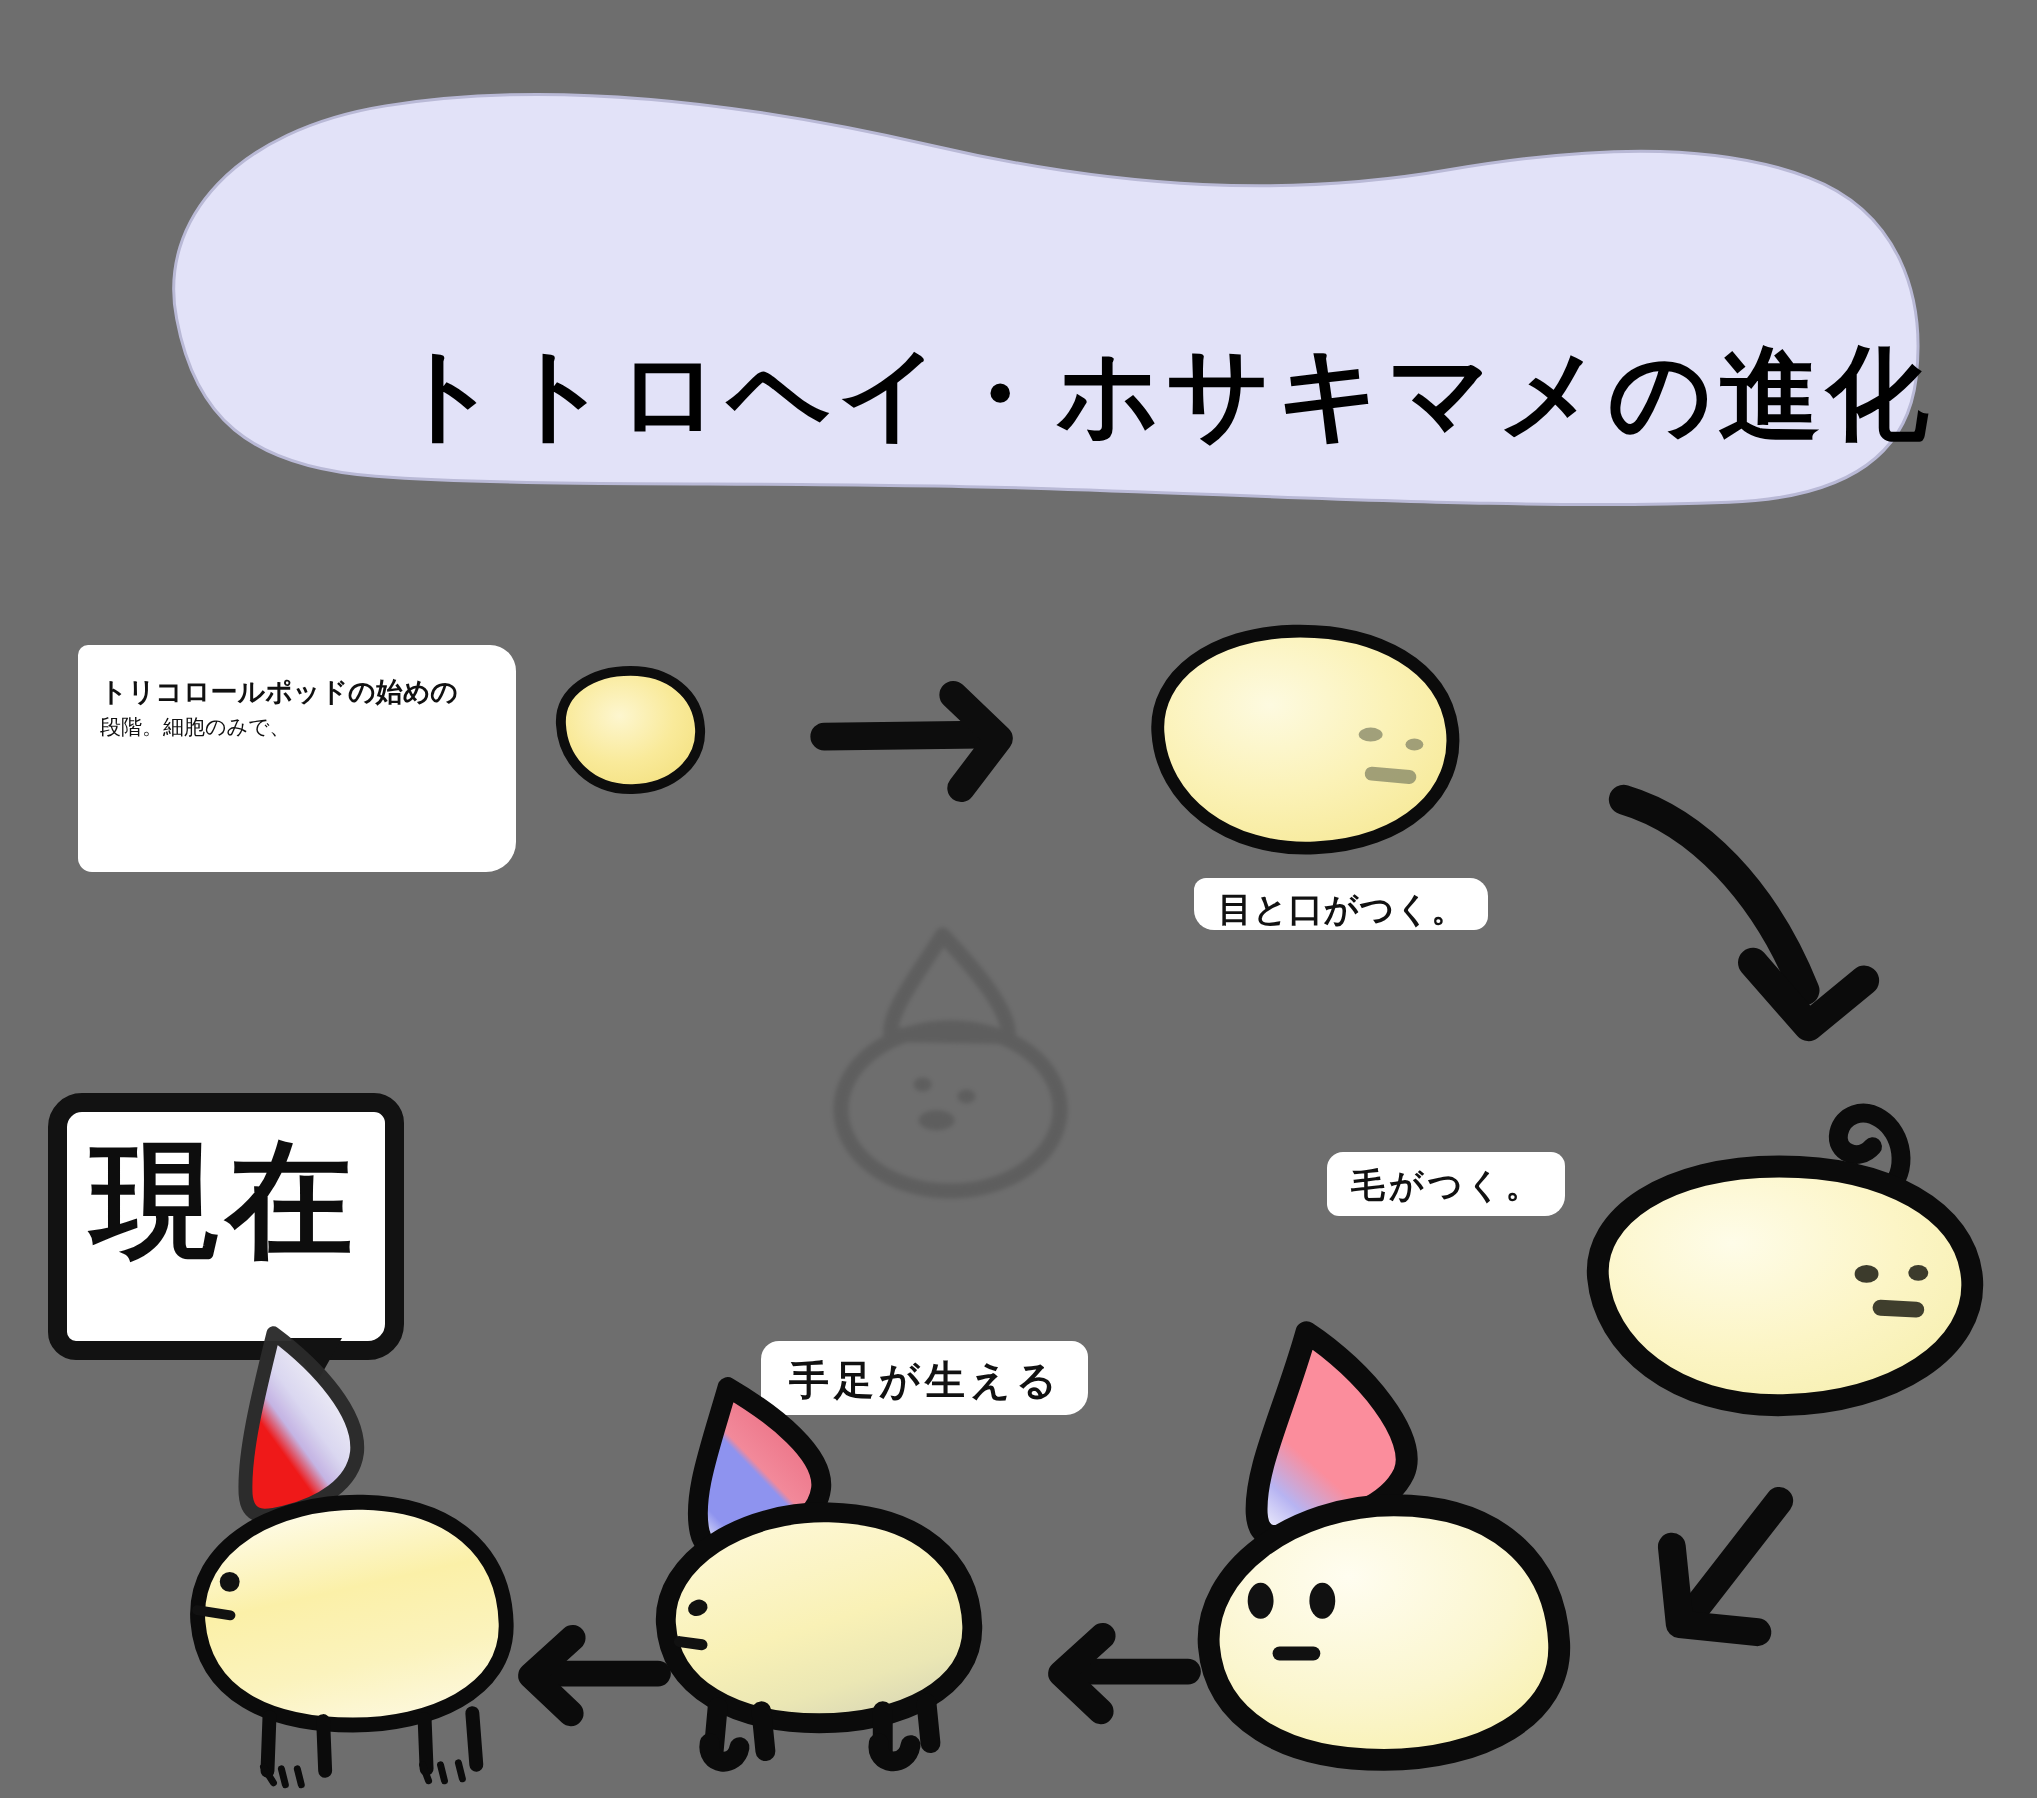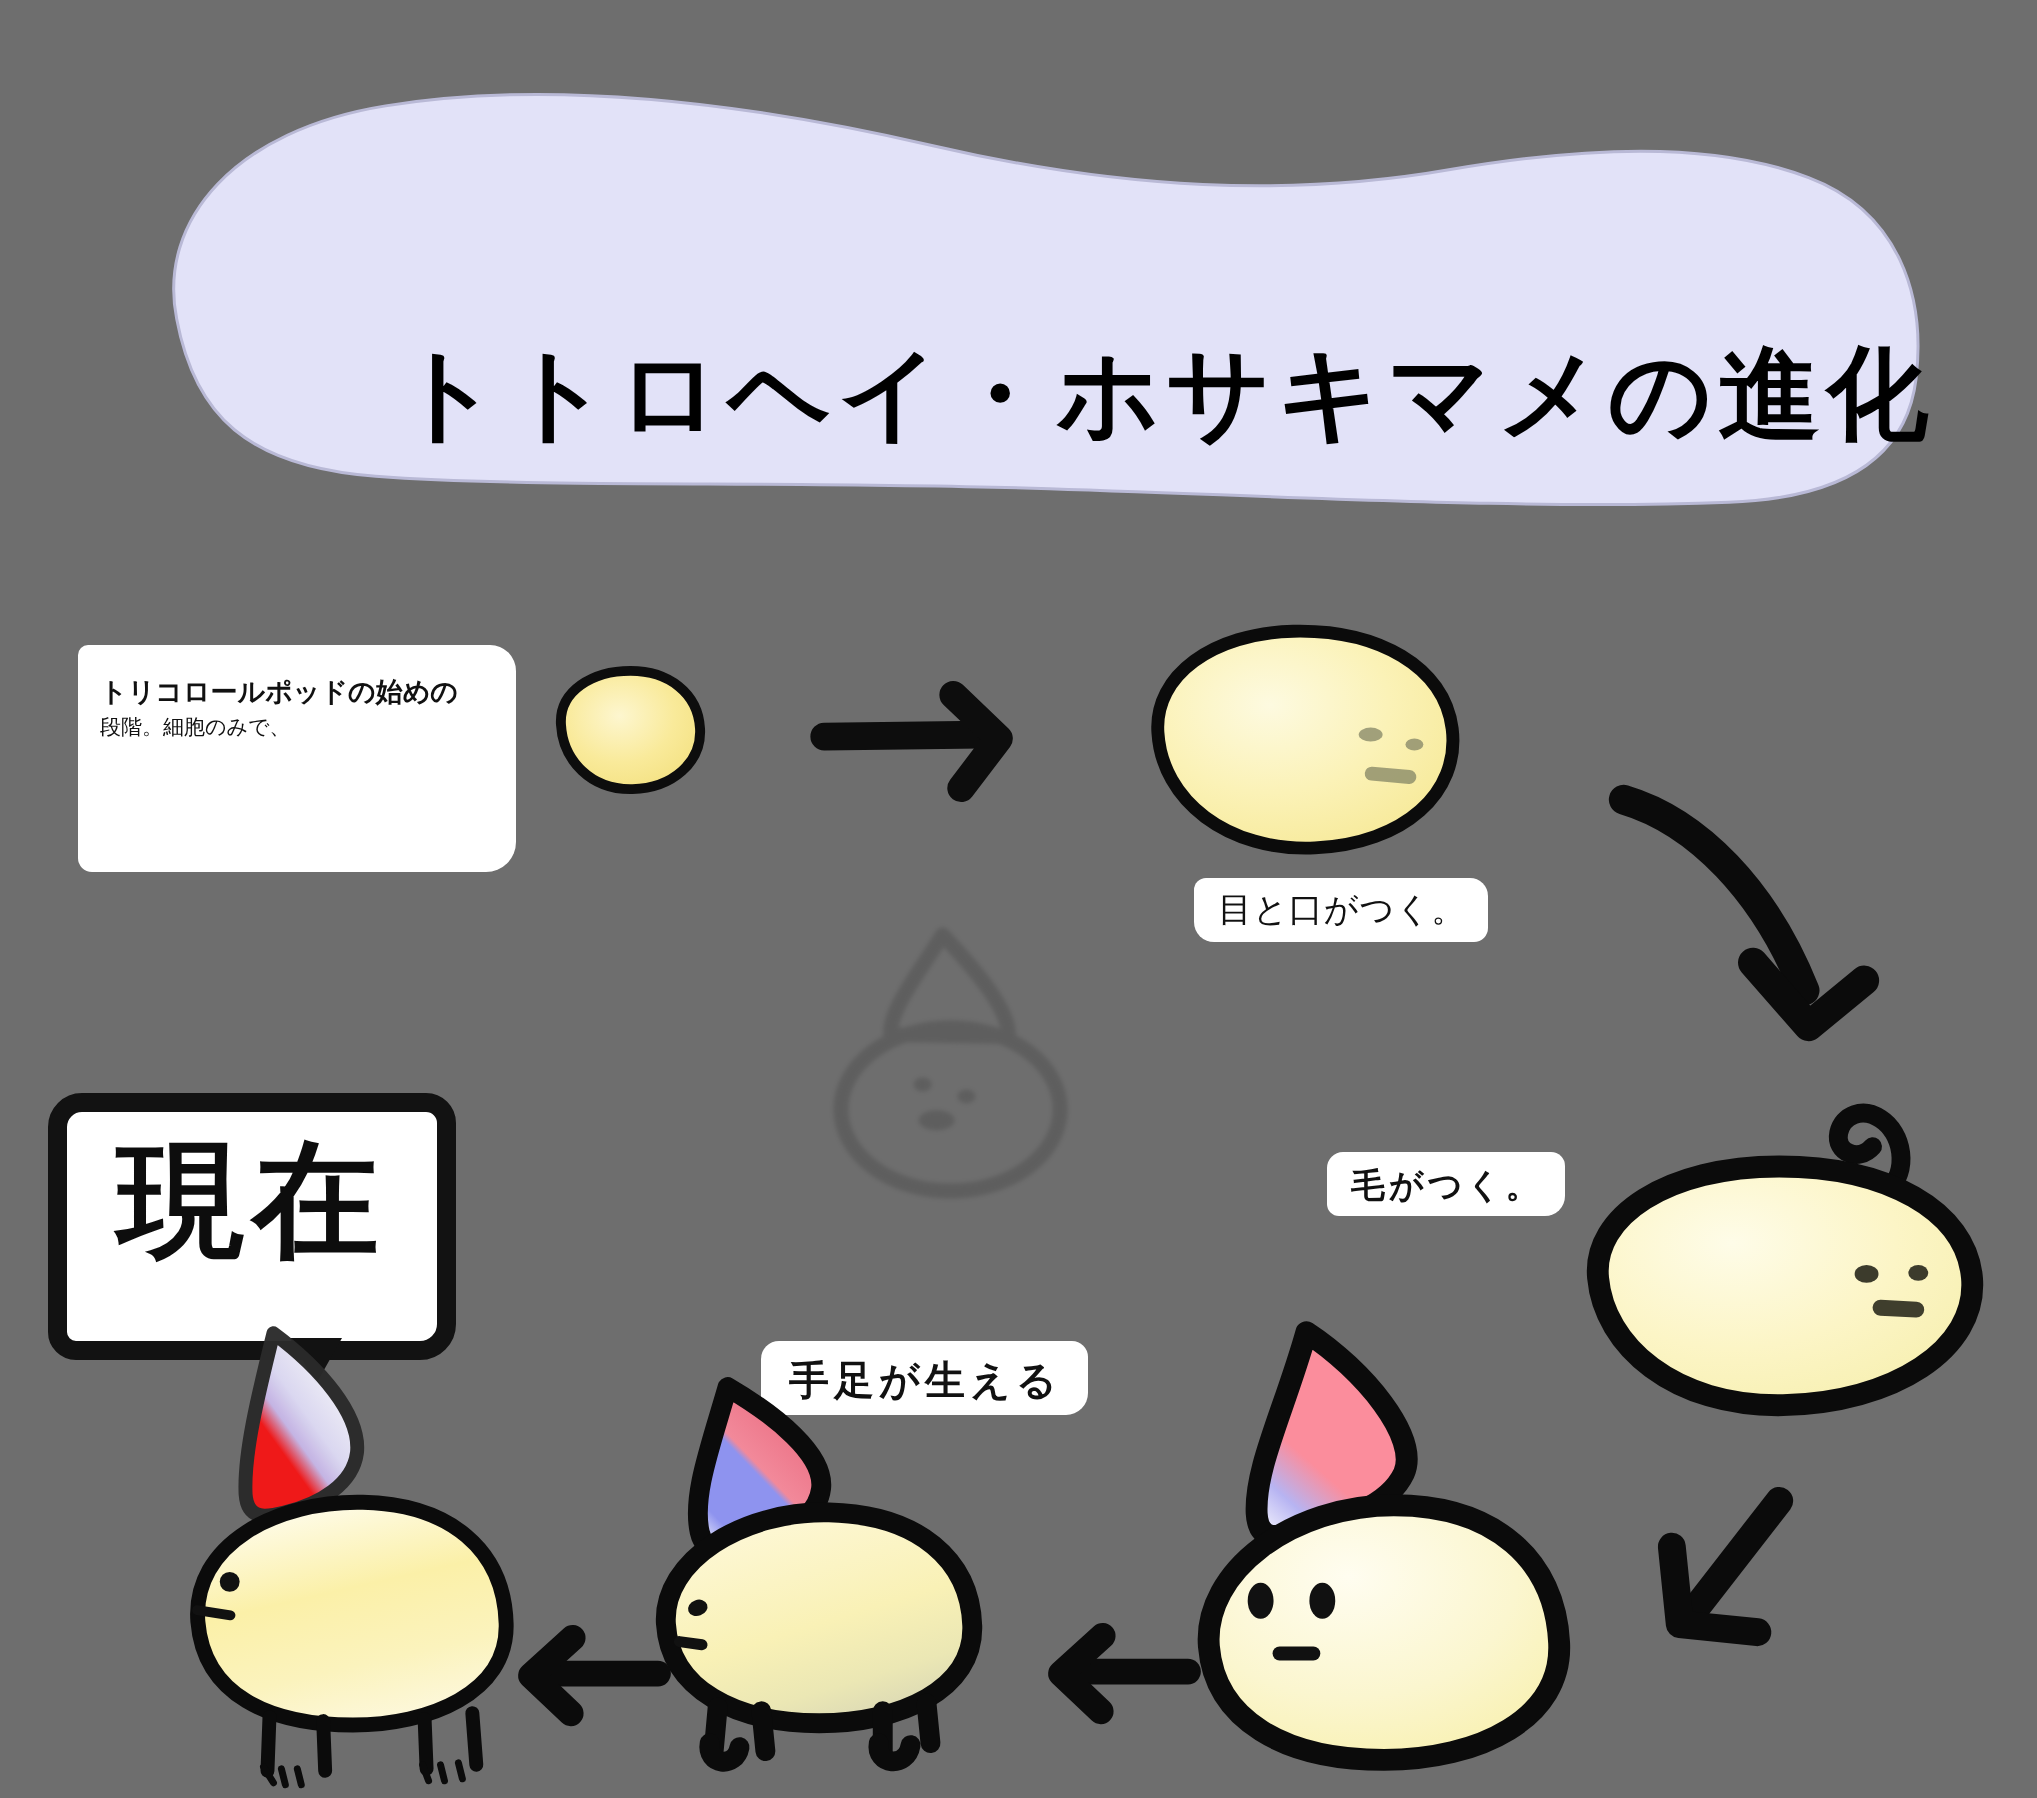--- a/index.html
+++ b/index.html
@@ -58,24 +58,24 @@
     padding: 26px 28px 10px 22px;
     border-radius: 10px 26px 30px 14px;
   }
   #note-stage1 .line { font-size: 27px; font-weight: bold; line-height: 1.52; letter-spacing: 0px; }
   #note-stage1 .line2 { font-size: 21px; font-weight: normal; line-height: 1.52; }
   #note-stage1 .line3 { font-size: 27px; font-weight: normal; line-height: 1.52; }
 
   #note-eyes {
     left: 1194px;
     top: 878px;
-    height: 64px;
+    height: 52px;
     padding: 9px 22px 9px 24px;
     font-size: 34px;
-    font-weight: normal;
+    font-weight: bold;
     border-radius: 12px 18px 14px 20px;
     letter-spacing: 1px;
   }
   #note-hair {
     left: 1327px;
     top: 1152px;
     height: 64px;
     padding: 11px 22px 9px 24px;
     font-size: 34px;
     font-weight: bold;
@@ -91,21 +91,21 @@
     font-weight: bold;
     border-radius: 18px 16px 22px 14px;
     letter-spacing: 5px;
   }
 
   
   #note-now {
     position: absolute;
     left: 48px;
     top: 1093px;
-    width: 408px;
+    width: 356px;
     height: 267px;
   }
   #note-now .shell {
     position: absolute;
     inset: 0;
     background: #ffffff;
     border: 19px solid #121212;
     border-radius: 34px 30px 36px 28px;
     box-sizing: border-box;
   }

